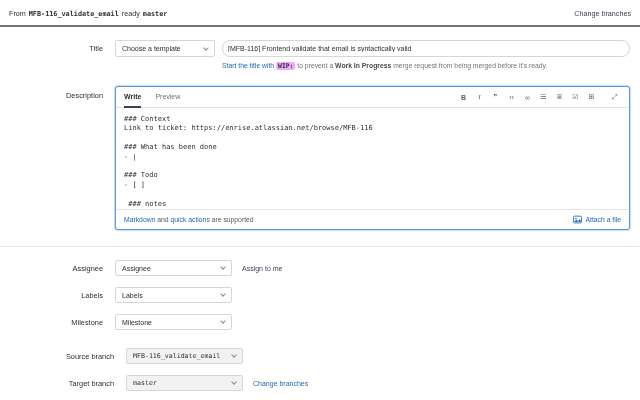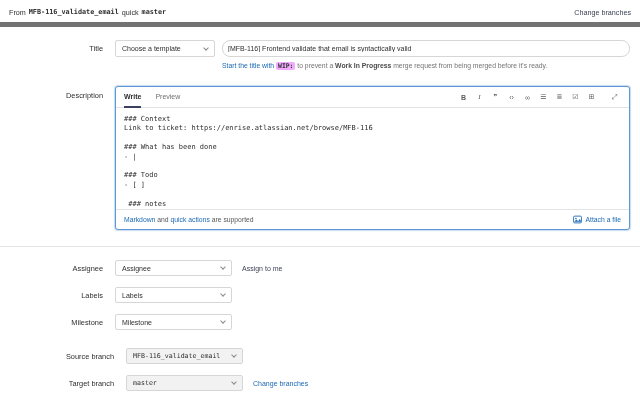--- a/index.html
+++ b/index.html
@@ -2,21 +2,21 @@
 <html><head>
 <meta charset="utf-8">
 <style>
   * { margin:0; padding:0; box-sizing:border-box; }
   html,body { background:#fff; }
   body { font-family:"Liberation Sans", sans-serif; color:#2e2e2e; }
   .page { position:relative; width:640px; height:400px; background:#fff; overflow:hidden; }
 
   
   .mr-header { display:flex; align-items:center; height:27px; padding:2px 9px 0 9px;
-               border-bottom:5px solid #737373; font-size:7.2px; }
+               border-bottom:2px solid #737373; font-size:7.2px; }
   .ref { font-family:"DejaVu Sans Mono", monospace; font-weight:bold; font-size:6.8px; margin:0 3px; }
   .hdr-link { margin-left:auto; color:#3a3f55; font-size:7.2px; cursor:pointer; text-decoration:none; }
 
   
   .frow { display:flex; align-items:center; }
   .label-col { width:115px; text-align:right; padding-right:12px; font-size:7.4px; color:#2e2e2e; flex:none; }
   .control { height:17px; border:1px solid #d6d6d6; border-radius:2px; background:#fff;
              font-size:7px; display:flex; align-items:center; padding:0 6px; cursor:pointer; }
   .chev { width:4px; height:4px; border-right:1px solid #8a8a8a; border-bottom:1px solid #8a8a8a;
           transform:rotate(45deg); margin-left:auto; margin-top:-2px; flex:none; }
@@ -69,21 +69,21 @@
   .dd.readonly { background:#f2f2f2; font-family:"DejaVu Sans Mono", monospace; font-size:6.6px; }
 </style>
 </head>
 <body>
 
 <div class="page">
 
   <div class="mr-header">
     <span>From</span>
     <span class="ref">MFB-116_validate_email</span>
-    <span>quick</span>
+    <span>ready</span>
     <span class="ref">master</span>
     <a class="hdr-link">Change branches</a>
   </div>
 
   <div class="frow title-row">
     <div class="label-col">Title</div>
     <div class="control template-dd">
       <span>Choose a template</span>
       <i class="chev"></i>
     </div>

